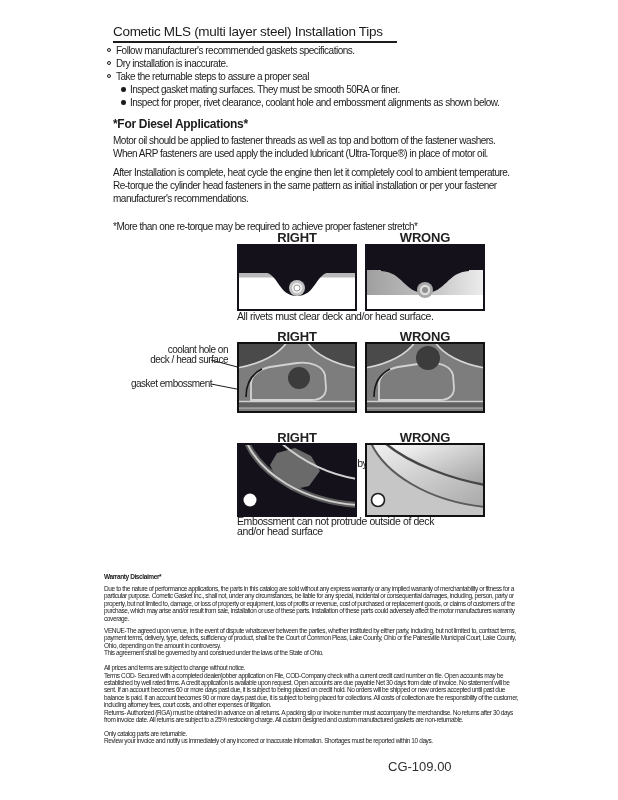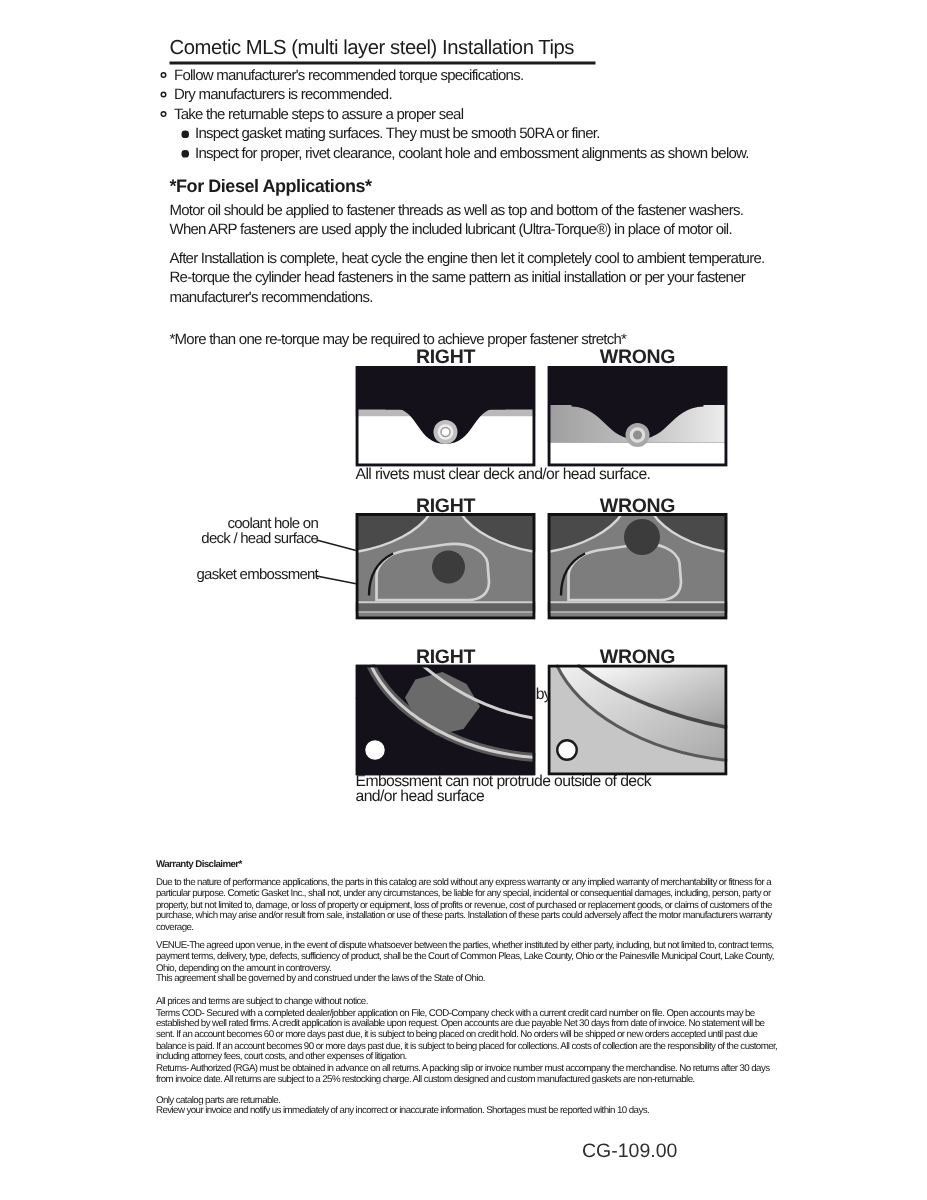--- a/index.html
+++ b/index.html
@@ -41,22 +41,22 @@
   .fine-heading { font-weight:bold; }
 
   .page-code { left:388px; top:759px; font-size:13px; color:#2e2e2e; }
 </style>
 </head>
 <body>
 
 <h1 class="abs title">Cometic MLS (multi layer steel) Installation Tips</h1>
 
 <div class="abs bullets">
-  <div class="bullet"><span class="ring"></span><span>Follow manufacturer's recommended torque specifications.</span></div>
-  <div class="bullet"><span class="ring"></span><span>Dry manufacturers is recommended.</span></div>
+  <div class="bullet"><span class="ring"></span><span>Follow manufacturer's recommended gaskets specifications.</span></div>
+  <div class="bullet"><span class="ring"></span><span>Dry installation is inaccurate.</span></div>
   <div class="bullet"><span class="ring"></span><span>Take the returnable steps to assure a proper seal</span></div>
   <div class="bullet sub"><span class="dot"></span><span>Inspect gasket mating surfaces.  They must be smooth 50RA or finer.</span></div>
   <div class="bullet sub"><span class="dot"></span><span>Inspect for proper, rivet clearance, coolant hole and embossment alignments as shown below.</span></div>
 </div>
 
 <div class="abs diesel-heading">*For Diesel Applications*</div>
 <div class="abs para p1">Motor oil should be applied to fastener threads as well as top and bottom of the fastener washers. When ARP fasteners are used apply the included lubricant (Ultra-Torque®) in place of motor oil.</div>
 <div class="abs para p2">After Installation is complete, heat cycle the engine then let it completely cool to ambient temperature. Re-torque the cylinder head fasteners in the same pattern as initial installation or per your fastener manufacturer's recommendations.</div>
 <div class="abs para note">*More than one re-torque may be required to achieve proper fastener stretch*</div>
 
@@ -95,21 +95,21 @@
     <circle cx="60" cy="46" r="3" fill="#8f8f8f"></circle>
     <rect x="1" y="1" width="118" height="65" fill="none" stroke="#15111b" stroke-width="2"></rect>
   </svg>
 </div>
 
 <div class="abs caption" style="left:237px; top:312px;">All rivets must clear deck and/or head surface.</div>
 
 <div class="abs fig-label" style="left:237px; top:329px;">RIGHT</div>
 <div class="abs fig-label" style="left:365px; top:329px;">WRONG</div>
 
-<div class="abs callout" style="left:95px; top:345px;">
+<div class="abs callout" style="left:111px; top:345px;">
   <div>coolant hole on</div>
   <div>deck / head surface</div>
 </div>
 <div class="abs callout" style="left:95px; top:379px;">gasket embossment</div>
 
 <svg class="abs" style="left:209px; top:352px;" width="92" height="46">
   <line x1="2" y1="8" x2="85" y2="30" stroke="#1c1c1c" stroke-width="1"></line>
   <line x1="2" y1="32" x2="48" y2="41" stroke="#1c1c1c" stroke-width="1"></line>
 </svg>
 

